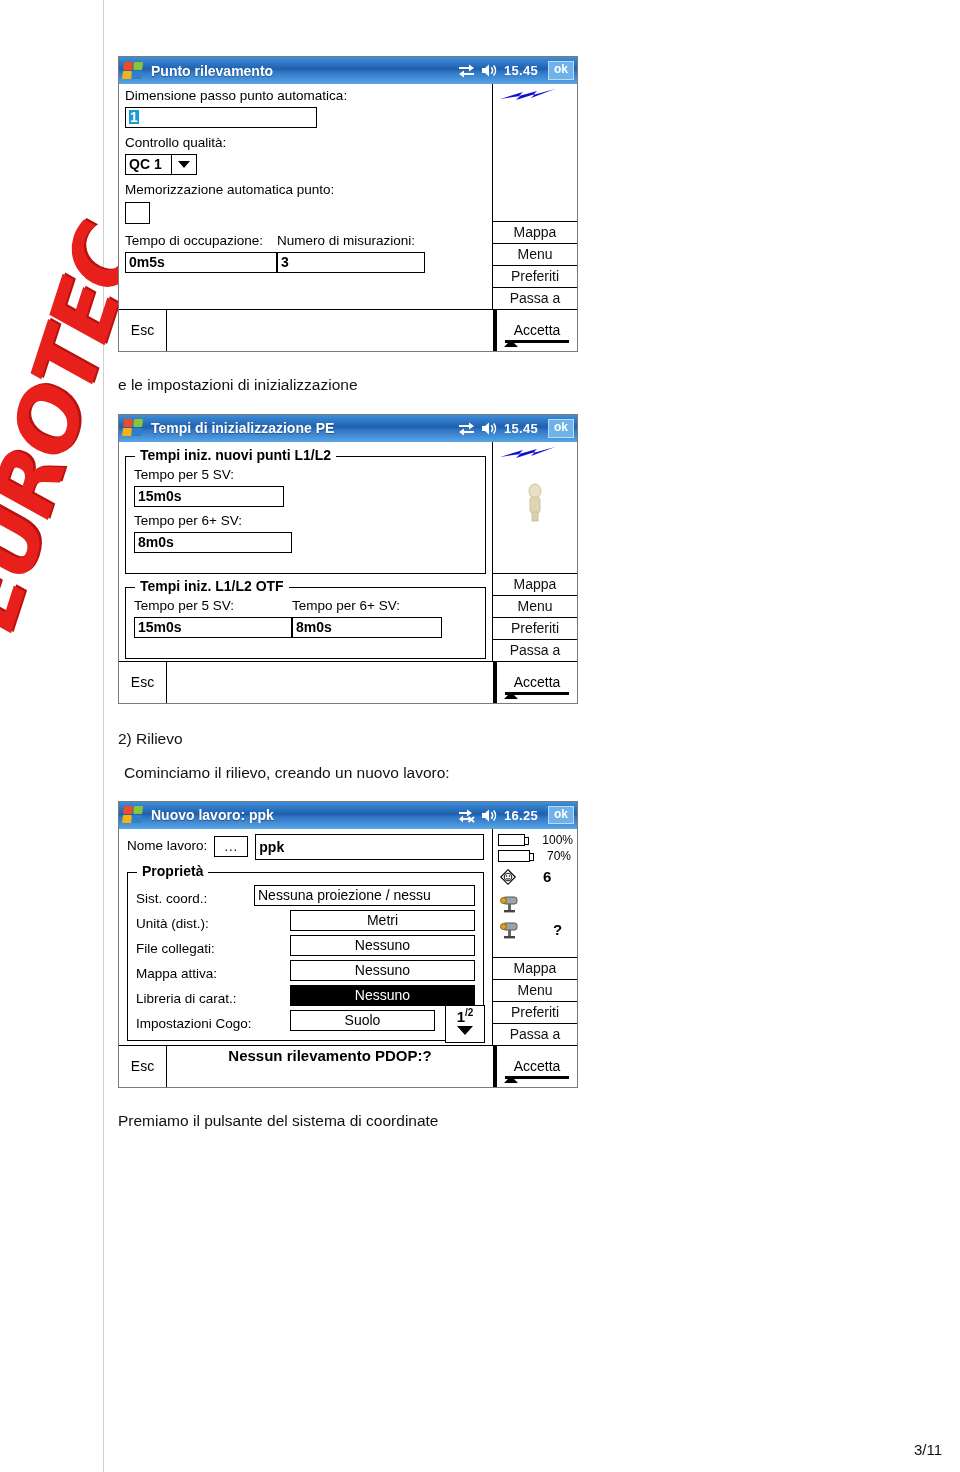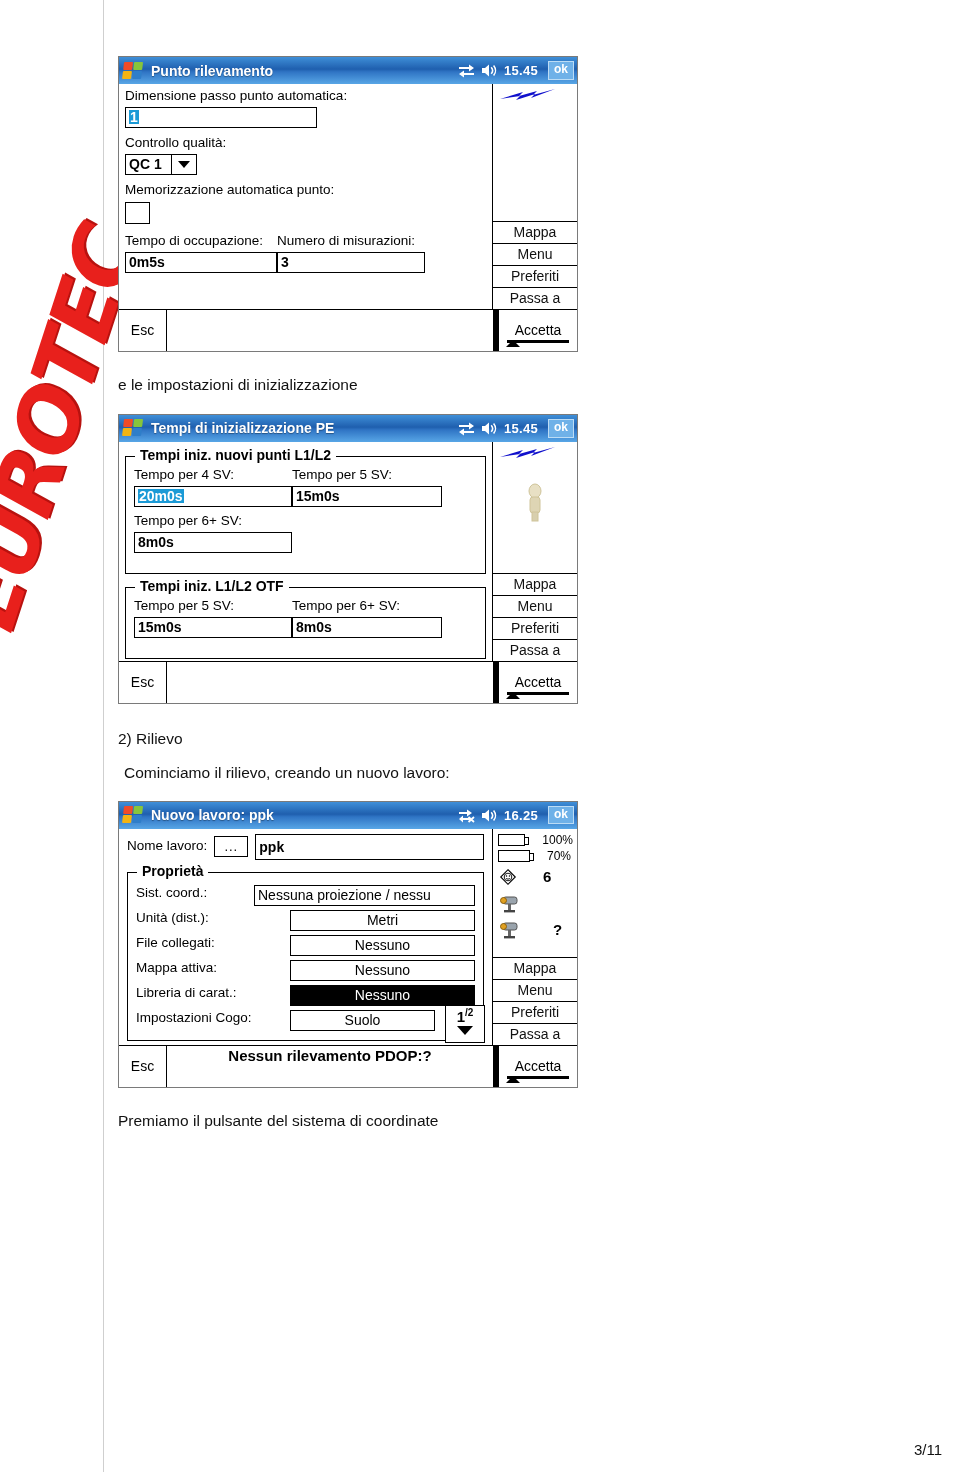--- a/index.html
+++ b/index.html
@@ -103,21 +103,21 @@
   .ppc-footer {
     display:flex; border-top:1px solid #000; height:42px; align-items:stretch;
   }
   .esc-cell {
     width:48px; border-right:1px solid #000; display:flex; align-items:center;
     justify-content:center; font-size:14px;
   }
   .foot-mid { flex:1 1 auto; display:flex; align-items:flex-start; justify-content:center;
     font-size:15px; font-weight:bold; padding-top:1px; }
   .accept-cell {
-    width:84px; border-left:6px solid #000000; display:flex; align-items:center;
+    width:84px; border-left:4px solid #000000; display:flex; align-items:center;
     justify-content:center; font-size:14px; position:relative;
   }
   .accept-cell .underline {
     position:absolute; left:8px; right:8px; bottom:8px; height:3px; background:#000;
   }
   .accept-cell .underline:after{
     content:""; position:absolute; left:-1px; bottom:-4px;
     border-left:7px solid transparent; border-right:7px solid transparent;
     border-bottom:7px solid #000;
   }
@@ -149,21 +149,21 @@
   .chk { width:25px; height:22px; border:1.5px solid #000; background:#fff; }
 
   
   .group { border:1.5px solid #000; margin-top:13px; padding:5px 8px 20px 8px; position:relative; }
   .group > .gtitle {
     position:absolute; top:-10px; left:9px; background:#fff; padding:0 5px;
     font-size:14px; font-weight:bold; white-space:nowrap;
   }
 
   
-  .prop-row { display:flex; align-items:flex-start; margin-top:4px; }
+  .prop-row { display:flex; align-items:flex-end; margin-top:4px; }
   .prop-row .plabel { width:118px; font-size:13.5px; }
   .prop-row .pbtn {
     flex:1 1 auto; border:1.5px solid #000; height:21px; background:#fff;
     font-size:14px; display:flex; align-items:center; justify-content:center;
   }
   .prop-row .pbtn.wide { justify-content:flex-start; padding-left:3px; }
   .prop-row .pbtn.inverted { background:#000; color:#fff; }
 
   .namerow { display:flex; align-items:center; gap:7px; }
   .dots-btn {
@@ -316,26 +316,20 @@
         </span>
         <span class="tray-clock">15.45</span>
         <span class="ok-btn">ok</span>
       </span>
     </div>
     <div class="ppc-body">
       <div class="ppc-main" style="padding-top:10px;">
         <div class="group" style="margin-top:4px;">
           <span class="gtitle">Tempi iniz. nuovi punti L1/L2</span>
           <div class="row2" style="margin-top:5px;">
-            <div class="col">
-              <div class="lbl">Tempo per 4 SV:</div>
-              <div class="fld sel-text" style="width:158px;margin-top:2px;">
-                <span>20m0s</span>
-              </div>
-            </div>
             <div class="col">
               <div class="lbl">Tempo per 5 SV:</div>
               <div class="fld" style="width:150px;margin-top:2px;">15m0s</div>
             </div>
           </div>
           <div class="col" style="margin-top:6px;">
             <div class="lbl">Tempo per 6+ SV:</div>
             <div class="fld" style="width:158px;margin-top:2px;">8m0s</div>
           </div>
         </div>

